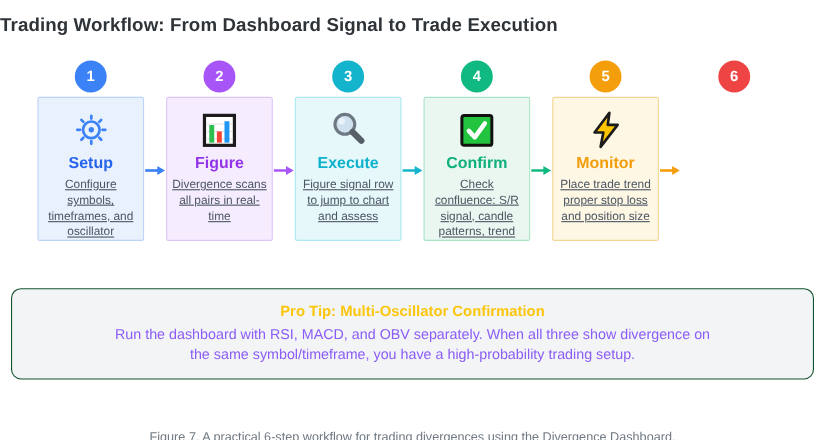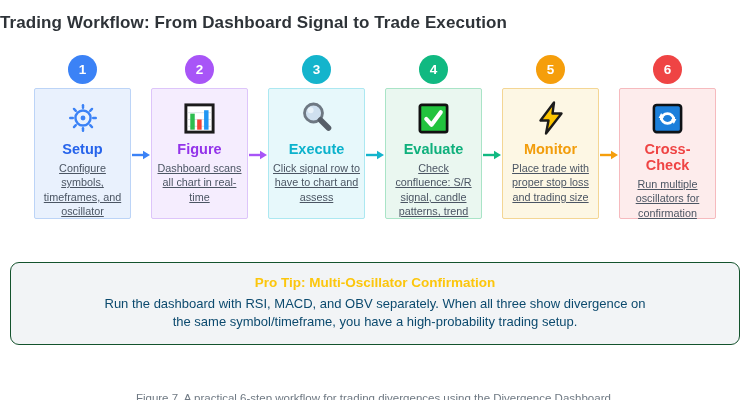--- a/index.html
+++ b/index.html
@@ -34,21 +34,21 @@
     width:20px;margin-top:94px;color:var(--ac);
     display:flex;align-items:center;justify-content:center;flex:none;
   }
   
   .protip{
     box-sizing:border-box;width:730px;margin:43px auto 0;
     background:#f2f4f6;border:1px solid #14532d;border-radius:9px;
     padding:12px 20px 13px;text-align:center;
   }
   .protip-title{font-size:13.5px;font-weight:bold;margin-bottom:5px;}
-  .protip-body{font-size:13px;line-height:1.38;color:#0c4a6e;max-width:548px;margin:0 auto;}
+  .protip-body{font-size:13px;line-height:1.38;color:#8b5cf6;max-width:548px;margin:0 auto;}
   
   .caption{
     text-align:center;margin-top:47px;font-size:11.5px;color:#6f7983;
   }
 </style>
 </head>
 <body>
 
 <div class="page-title">Trading Workflow: From Dashboard Signal to Trade Execution</div>
 
@@ -95,21 +95,21 @@
             <line x1="6" y1="12" x2="30" y2="12"></line>
               <line x1="6" y1="19" x2="30" y2="19"></line>
               <line x1="6" y1="26" x2="30" y2="26"></line>
           </g>
           <rect x="8.5" y="13" width="4.6" height="16.5" fill="#2ebd4e"></rect>
           <rect x="15.6" y="19" width="4.6" height="10.5" fill="#f44336"></rect>
           <rect x="22.7" y="9.5" width="4.6" height="20" fill="#2196f3"></rect>
         </svg>
       </div>
       <div class="step-title">Figure</div>
-      <div class="step-desc">Dashboard scans all chart in real-time</div>
+      <div class="step-desc">Divergence scans all pairs in real-time</div>
     </div>
   </div>
 
   <div class="arrow" style="--ac: #a855f7;">
     <svg width="20" height="12" viewBox="0 0 20 12">
       <line x1="1" y1="6" x2="13" y2="6" stroke="currentColor" stroke-width="2.4"></line>
       <polygon points="12,1.8 19,6 12,10.2" fill="currentColor"></polygon>
     </svg>
   </div>
 
@@ -117,89 +117,74 @@
     <div class="num">3</div>
     <div class="card">
       <div class="icon">
         <svg width="38" height="38" viewBox="0 0 38 38">
           <circle cx="15.5" cy="14" r="9" fill="#cfe0ef" stroke="#6e7882" stroke-width="2.8"></circle>
           <circle cx="12.6" cy="11.2" r="3" fill="#e9f2f9"></circle>
           <line x1="22.5" y1="21" x2="30.5" y2="29" stroke="#575f68" stroke-width="5.6" stroke-linecap="round"></line>
         </svg>
       </div>
       <div class="step-title">Execute</div>
-      <div class="step-desc">Click signal row to have to chart and assess</div>
+      <div class="step-desc">Figure signal row to jump to chart and assess</div>
     </div>
   </div>
 
   <div class="arrow" style="--ac: #14b4cc;">
     <svg width="20" height="12" viewBox="0 0 20 12">
       <line x1="1" y1="6" x2="13" y2="6" stroke="currentColor" stroke-width="2.4"></line>
       <polygon points="12,1.8 19,6 12,10.2" fill="currentColor"></polygon>
     </svg>
   </div>
 
   <div class="step" style="--ac: #10b981; --tc: #0fb07c; --bg: #eaf7f0; --bd: #a9e4c7;">
     <div class="num">4</div>
     <div class="card">
       <div class="icon">
         <svg width="35" height="35" viewBox="0 0 36 36">
           <rect x="4" y="4" width="28" height="28" rx="2" fill="#22c33e" stroke="#111111" stroke-width="2.8"></rect>
           <polyline points="10.5,18.5 16,24.5 25.5,11.5" fill="none" stroke="#ffffff" stroke-width="4.2" stroke-linecap="round" stroke-linejoin="round"></polyline>
         </svg>
       </div>
-      <div class="step-title">Evaluate</div>
+      <div class="step-title">Confirm</div>
       <div class="step-desc">Check confluence: S/R signal, candle patterns, trend</div>
     </div>
   </div>
 
   <div class="arrow" style="--ac: #10b981;">
     <svg width="20" height="12" viewBox="0 0 20 12">
       <line x1="1" y1="6" x2="13" y2="6" stroke="currentColor" stroke-width="2.4"></line>
       <polygon points="12,1.8 19,6 12,10.2" fill="currentColor"></polygon>
     </svg>
   </div>
 
   <div class="step" style="--ac: #f59e0b; --tc: #f29d0c; --bg: #fdf7e4; --bd: #f4d694;">
     <div class="num">5</div>
     <div class="card">
       <div class="icon">
         <svg width="36" height="36" viewBox="0 0 36 36">
           <path d="M21 2.5 L7.5 20.5 L15.5 20.5 L13 33.5 L28.5 13.5 L19.5 13.5 Z" fill="#fdc500" stroke="#1b1b1b" stroke-width="2.4" stroke-linejoin="round"></path>
         </svg>
       </div>
       <div class="step-title">Monitor</div>
-      <div class="step-desc">Place trade with proper stop loss and trading size</div>
+      <div class="step-desc">Place trade trend proper stop loss and position size</div>
     </div>
   </div>
 
   <div class="arrow" style="--ac: #f59e0b;">
     <svg width="20" height="12" viewBox="0 0 20 12">
       <line x1="1" y1="6" x2="13" y2="6" stroke="currentColor" stroke-width="2.4"></line>
       <polygon points="12,1.8 19,6 12,10.2" fill="currentColor"></polygon>
     </svg>
   </div>
 
   <div class="step" style="--ac: #ef4444; --tc: #ef4444; --bg: #fdecec; --bd: #f6babe;">
     <div class="num">6</div>
-    <div class="card">
-      <div class="icon">
-        <svg width="35" height="35" viewBox="0 0 36 36">
-          <rect x="4" y="4" width="28" height="28" rx="3" fill="#1c7fdb" stroke="#0e1216" stroke-width="2.6"></rect>
-          <g fill="none" stroke="#ffffff" stroke-width="2.8">
-            <path d="M11.5 19.5 A6.5 6.5 0 1 1 24.5 19.5"></path>
-            <path d="M24.5 16.5 A6.5 6.5 0 1 1 11.5 16.5"></path>
-          </g>
-          <polygon points="21.8,18.6 27.2,18.6 24.5,23.6" fill="#ffffff"></polygon>
-          <polygon points="8.8,17.4 14.2,17.4 11.5,12.4" fill="#ffffff"></polygon>
-        </svg>
-      </div>
-      <div class="step-title">Cross-Check</div>
-      <div class="step-desc">Run multiple oscillators for confirmation</div>
-    </div>
   </div>
 
 </div>
 
 <div class="protip">
   <div class="protip-title" style="color: rgb(252, 198, 13);">Pro Tip: Multi-Oscillator Confirmation</div>
   <div class="protip-body">Run the dashboard with RSI, MACD, and OBV separately. When all three show divergence on the same symbol/timeframe, you have a high-probability trading setup.</div>
 </div>
 
 <div class="caption">Figure 7. A practical 6-step workflow for trading divergences using the Divergence Dashboard.</div>

